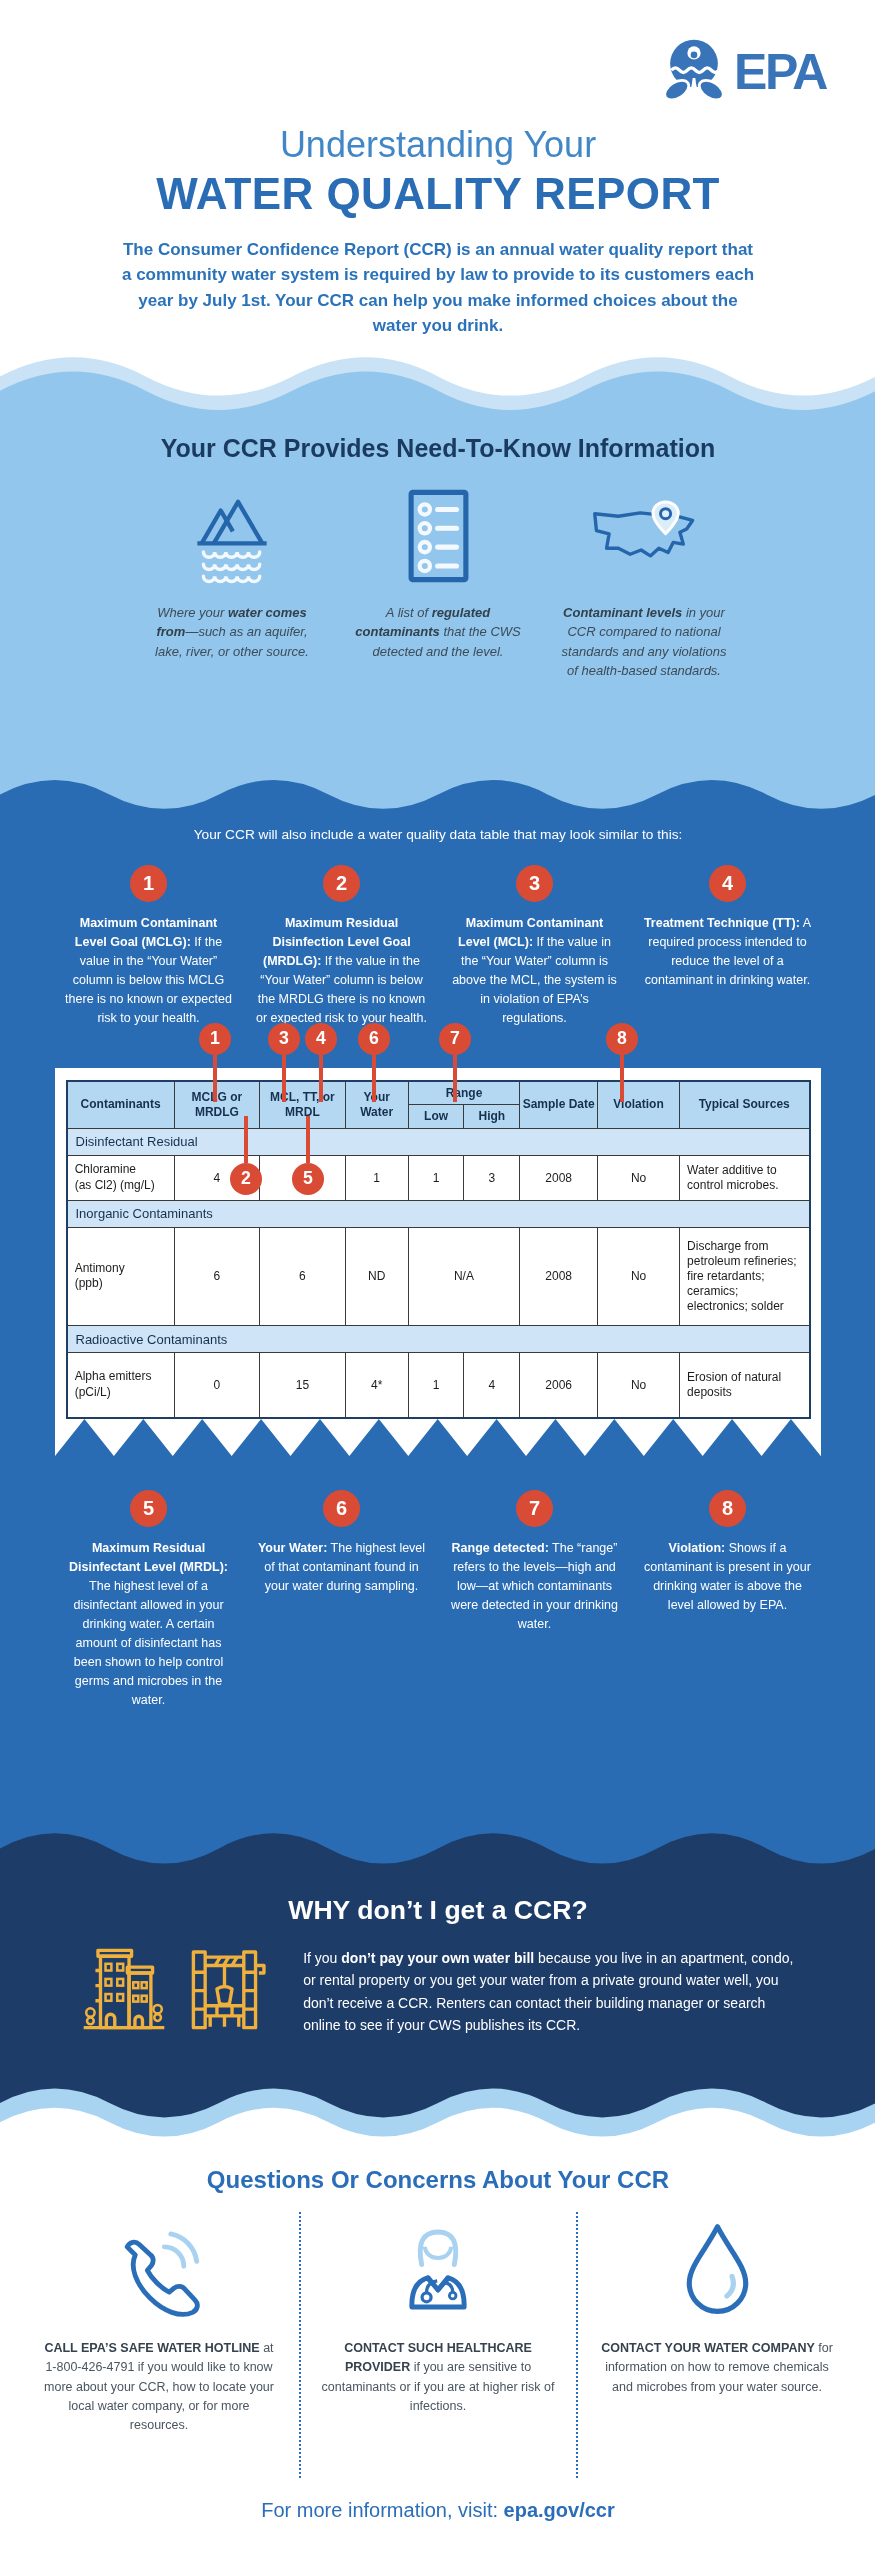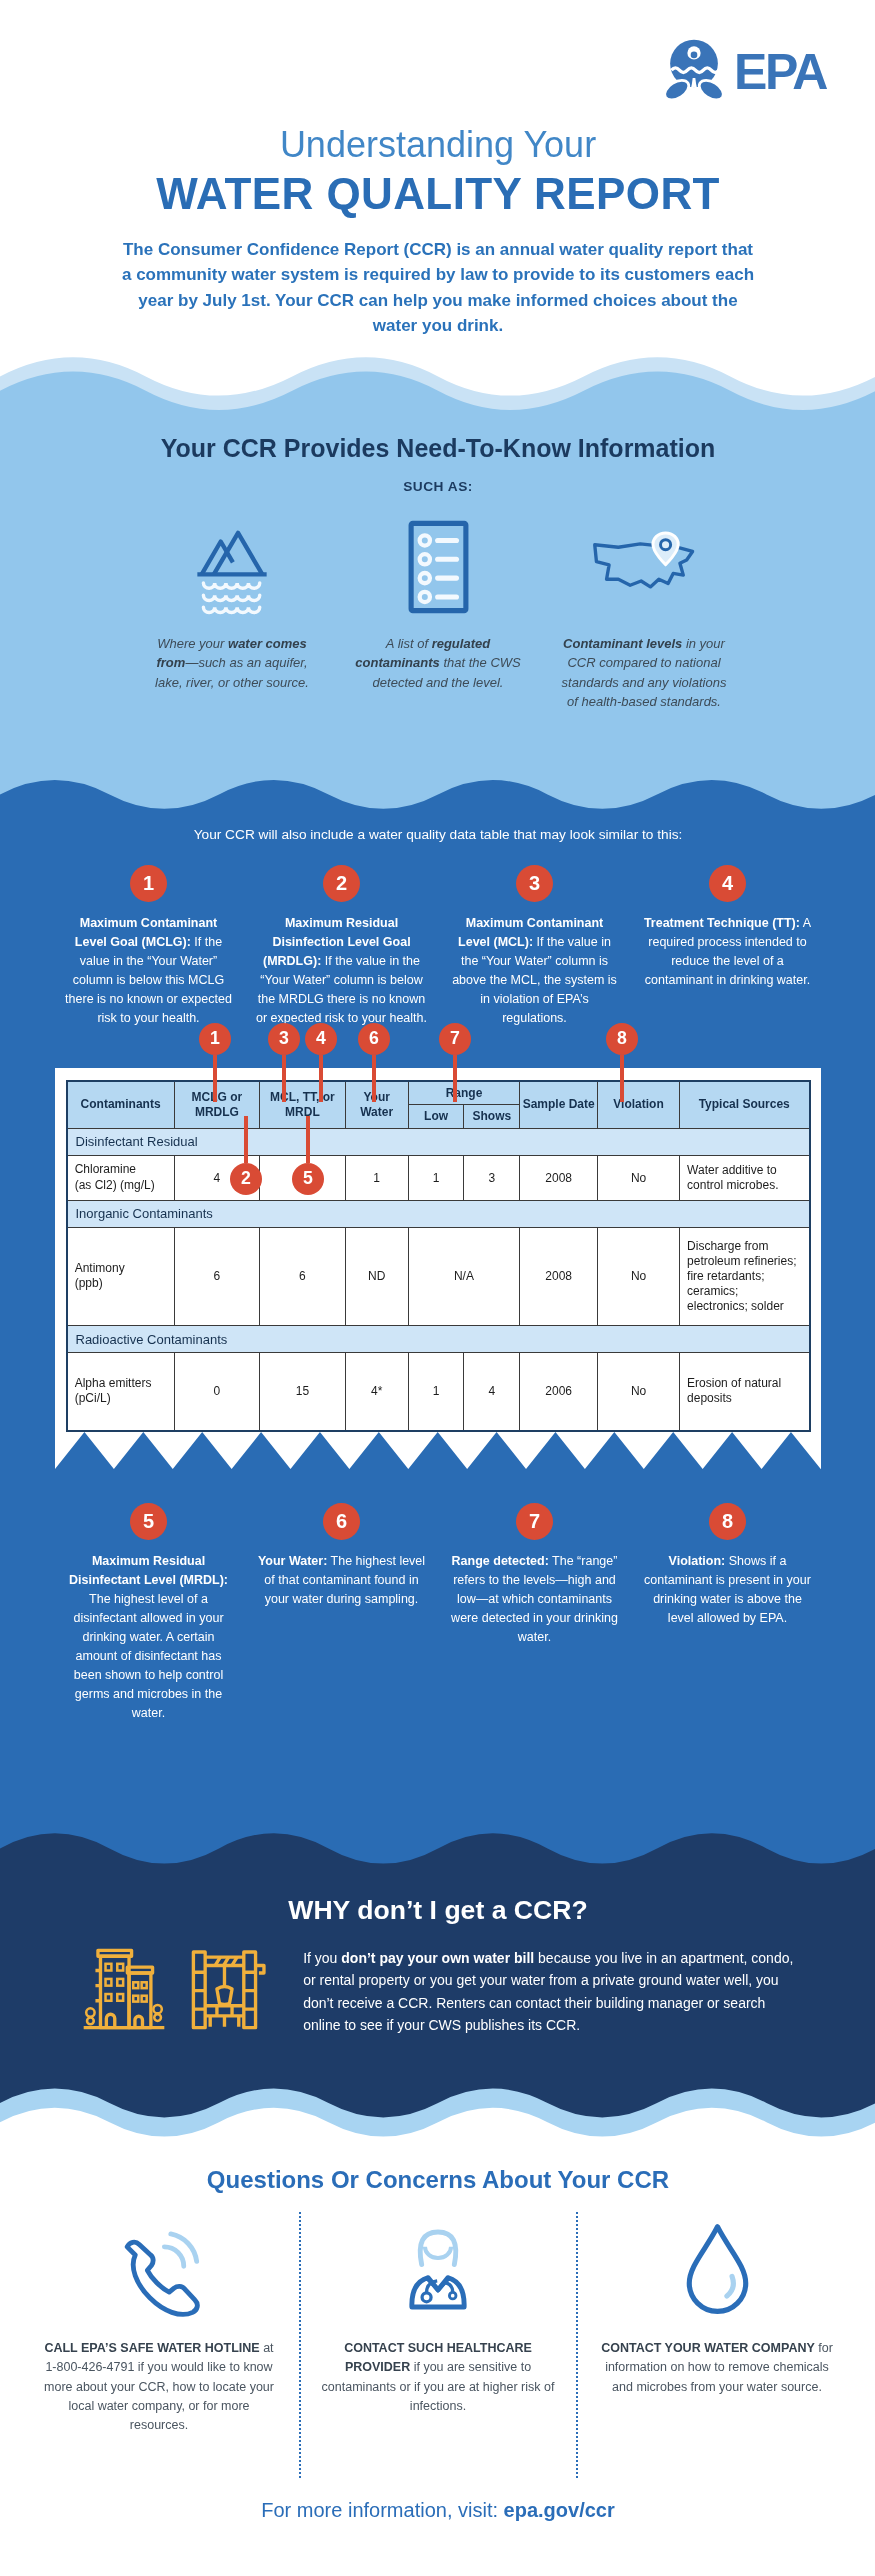--- a/index.html
+++ b/index.html
@@ -100,21 +100,20 @@
   </div>
 
   <svg class="wave" width="876" height="64" viewBox="0 0 1088 80" preserveAspectRatio="none">
     <rect width="1088" height="80" fill="#ffffff"></rect>
     <path d="M0,38 Q91,-10 181,38 T363,38 T544,38 T725,38 T907,38 T1088,38 L1088,80 L0,80 Z" fill="#c9e2f5"></path>
     <path d="M0,56 Q91,8 181,56 T363,56 T544,56 T725,56 T907,56 T1088,56 L1088,80 L0,80 Z" fill="#92c6ec"></path>
   </svg>
 
   <div class="sec-lightblue">
     <div class="ntk-heading">Your CCR Provides Need-To-Know Information</div>
-    <div class="such-as">SUCH AS:</div>
     <div class="ntk-grid">
 
       <div class="ntk-item">
         <div class="ntk-icon">
           <svg width="98" height="97" viewBox="0 0 110 112">
             <g stroke="#2565ab" stroke-width="5" fill="none" stroke-linejoin="round">
               <path d="M20,64 L42,26 L56,50"></path>
               <path d="M34,64 L62,16 L90,64"></path>
               <path d="M15,64 H95"></path>
             </g>
@@ -244,21 +243,21 @@
             <th rowspan="2">MCLG or MRDLG</th>
             <th rowspan="2">MCL, TT, or MRDL</th>
             <th rowspan="2">Your Water</th>
             <th colspan="2">Range</th>
             <th rowspan="2">Sample Date</th>
             <th rowspan="2">Violation</th>
             <th rowspan="2">Typical Sources</th>
           </tr>
           <tr>
             <th>Low</th>
-            <th>Shows</th>
+            <th>High</th>
           </tr>
           <tr>
             <td class="sect" colspan="9">Disinfectant Residual</td>
           </tr>
           <tr>
             <td class="data cname">
                   <span>Chloramine</span>
                   <span>(as Cl2) (mg/L)</span>
                 </td>
             <td class="data">4</td>
@@ -283,21 +282,21 @@
             <td class="data">ND</td>
             <td class="data" colspan="2">N/A</td>
             <td class="data">2008</td>
             <td class="data">No</td>
             <td class="data src">Discharge from petroleum refineries; fire retardants; ceramics; electronics; solder</td>
           </tr>
           <tr>
             <td class="sect" colspan="9">Radioactive Contaminants</td>
           </tr>
           <tr>
-            <td class="data cname" style="height:78px">
+            <td class="data cname" style="height:65px">
                   <span>Alpha emitters</span>
                   <span>(pCi/L)</span>
                 </td>
             <td class="data">0</td>
             <td class="data">15</td>
             <td class="data">4*</td>
             <td class="data">1</td>
             <td class="data">4</td>
             <td class="data">2006</td>
             <td class="data">No</td>

